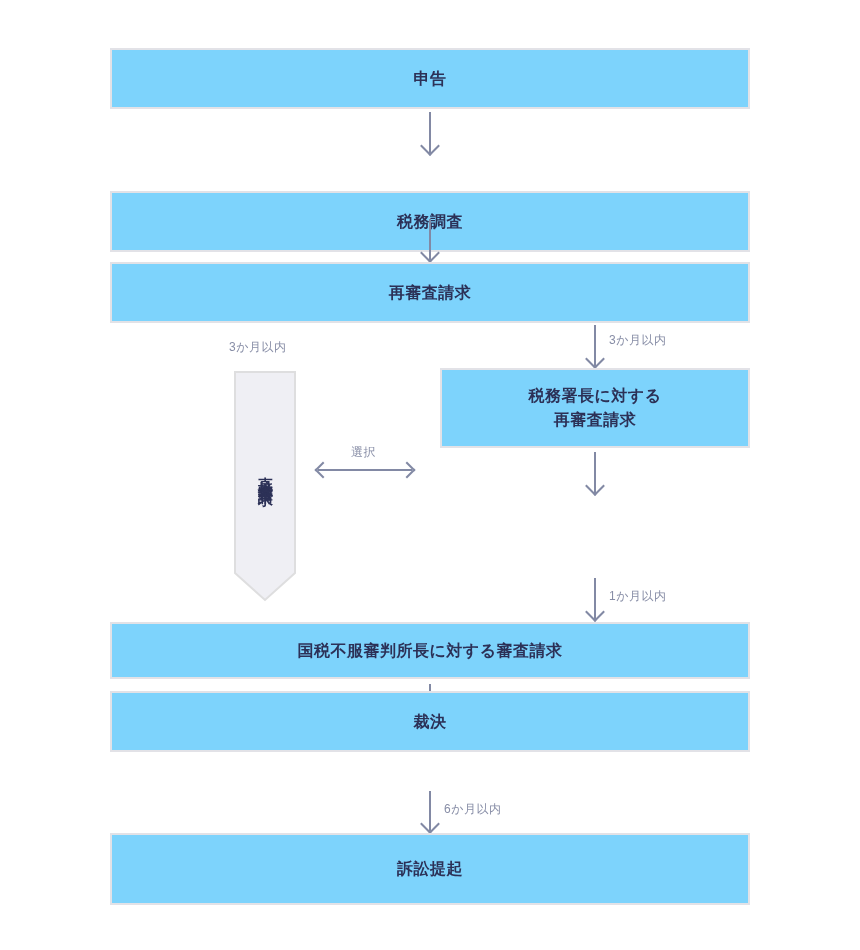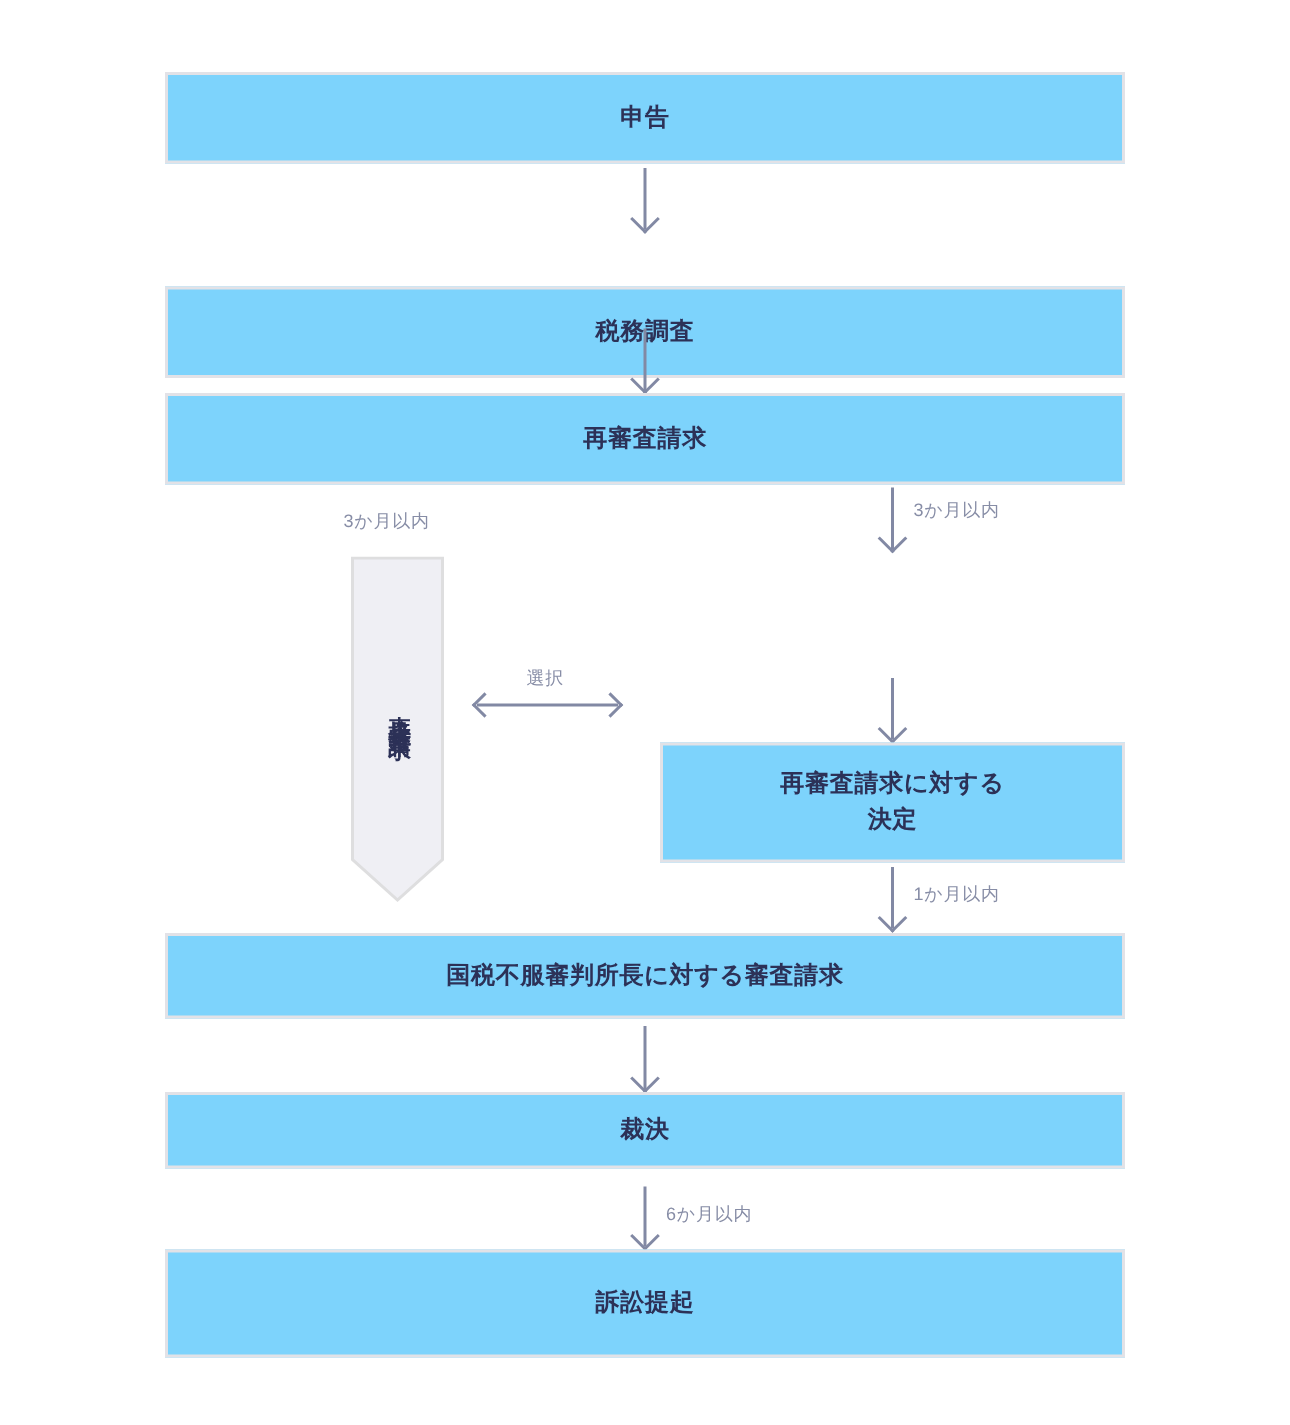--- a/index.html
+++ b/index.html
@@ -113,21 +113,21 @@
     font-size: 15px;
     letter-spacing: 3px;
   }
   
   .n-shinkoku   { left: 110px; top: 48px;  width: 640px; height: 61px; }
   .n-chosa      { left: 110px; top: 155px; width: 640px; height: 61px; margin-top: 36px; }
   .n-kosei      { left: 110px; top: 262px; width: 640px; height: 61px; }
   .n-saishinsa  { left: 440px; top: 368px; width: 310px; height: 80px; }
   .n-kettei     { left: 440px; top: 495px; width: 310px; height: 80px; }
   .n-shinsa     { left: 110px; top: 622px; width: 640px; height: 57px; }
-  .n-saiketsu   { left: 110px; top: 728px; width: 640px; height: 51px; }
+  .n-saiketsu   { left: 110px; top: 691px; width: 640px; height: 61px; }
   .n-sosho      { left: 110px; top: 833px; width: 640px; height: 72px; }
 
   .a1 { left: 429px; top: 112px; height: 41px; }
   .a2 { left: 429px; top: 219px; height: 41px; }
   .a3 { left: 594px; top: 325px; height: 41px; }
   .a4 { left: 594px; top: 452px; height: 41px; }
   .a5 { left: 594px; top: 578px; height: 41px; }
   .a6 { left: 429px; top: 684px; height: 42px; }
   .a7 { left: 429px; top: 791px; height: 40px; }
 
@@ -156,27 +156,27 @@
 
   <div class="arrow-down a2"></div>
 
   <div class="box n-kosei">
     <span>再審査請求</span>
   </div>
 
   <div class="arrow-down a3"></div>
   <div class="edge-label l-right3">3か月以内</div>
 
+  <div class="box n-saishinsa">
+    <span>税務署長に対する</span>
+    <span>再審査請求</span>
+  </div>
 
   <div class="arrow-down a4"></div>
 
-  <div class="box n-kettei">
-    <span>再審査請求に対する</span>
-    <span>決定</span>
-  </div>
 
   <div class="arrow-down a5"></div>
   <div class="edge-label l-1month">1か月以内</div>
 
   <div class="edge-label l-left3">3か月以内</div>
 
   <svg class="banner-shape" width="62" height="231" viewBox="0 0 62 231">
     <polygon points="1,1 61,1 61,202 31,229 1,202" style="fill: var(--banner-fill); stroke: var(--banner-border); stroke-width: 2; stroke-linejoin: miter;"></polygon>
   </svg>
   <div class="banner-label">直接審査請求</div>

